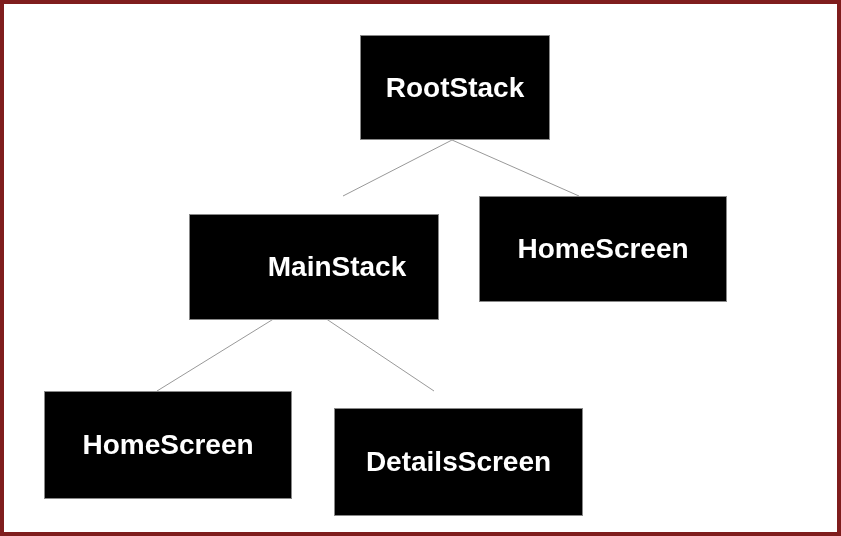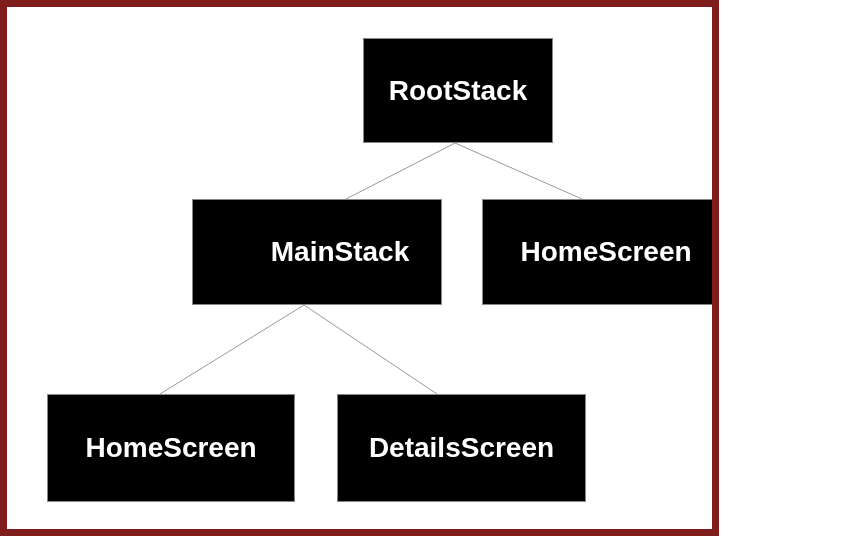--- a/index.html
+++ b/index.html
@@ -3,25 +3,25 @@
 <meta charset="utf-8">
 <style>
   html, body {
     margin: 0;
     padding: 0;
     background: #ffffff;
     font-family: "Liberation Sans", "DejaVu Sans", sans-serif;
   }
   .canvas {
     position: relative;
-    width: 719px;
+    width: 841px;
     height: 536px;
     box-sizing: border-box;
     background: #ffffff;
-    border: 7px solid #7f1d1d;
+    border: 4px solid #7f1d1d;
     overflow: hidden;
   }
   .edges-svg {
     position: absolute;
     left: 0;
     top: 0;
     width: 841px;
     height: 536px;
     pointer-events: none;
   }
@@ -37,24 +37,24 @@
     color: #ffffff;
     display: flex;
     align-items: center;
     justify-content: center;
     font-weight: 700;
     font-size: 28px;
     letter-spacing: 0px;
     white-space: nowrap;
   }
   .node-rootstack     { left: 356px; top: 31px;  width: 190px; height: 105px; }
-  .node-mainstack     { left: 185px; top: 192px; width: 250px; height: 106px; padding-left: 46px; }
+  .node-mainstack     { left: 185px; top: 210px; width: 250px; height: 106px; padding-left: 46px; }
   .node-modalscreen   { left: 475px; top: 192px; width: 248px; height: 106px; }
   .node-homescreen    { left: 40px;  top: 387px; width: 248px; height: 108px; }
-  .node-detailsscreen { left: 330px; top: 387px; width: 249px; height: 108px; }
+  .node-detailsscreen { left: 330px; top: 404px; width: 249px; height: 108px; }
 </style>
 </head>
 <body>
 
 <div class="canvas">
 
   <svg class="edges-svg" width="841" height="536" viewBox="0 0 841 536" xmlns="http://www.w3.org/2000/svg">
     <line x1="448" y1="136" x2="339" y2="192"></line>
     <line x1="448" y1="136" x2="575" y2="192"></line>
     <line x1="297" y1="298" x2="153" y2="387"></line>

